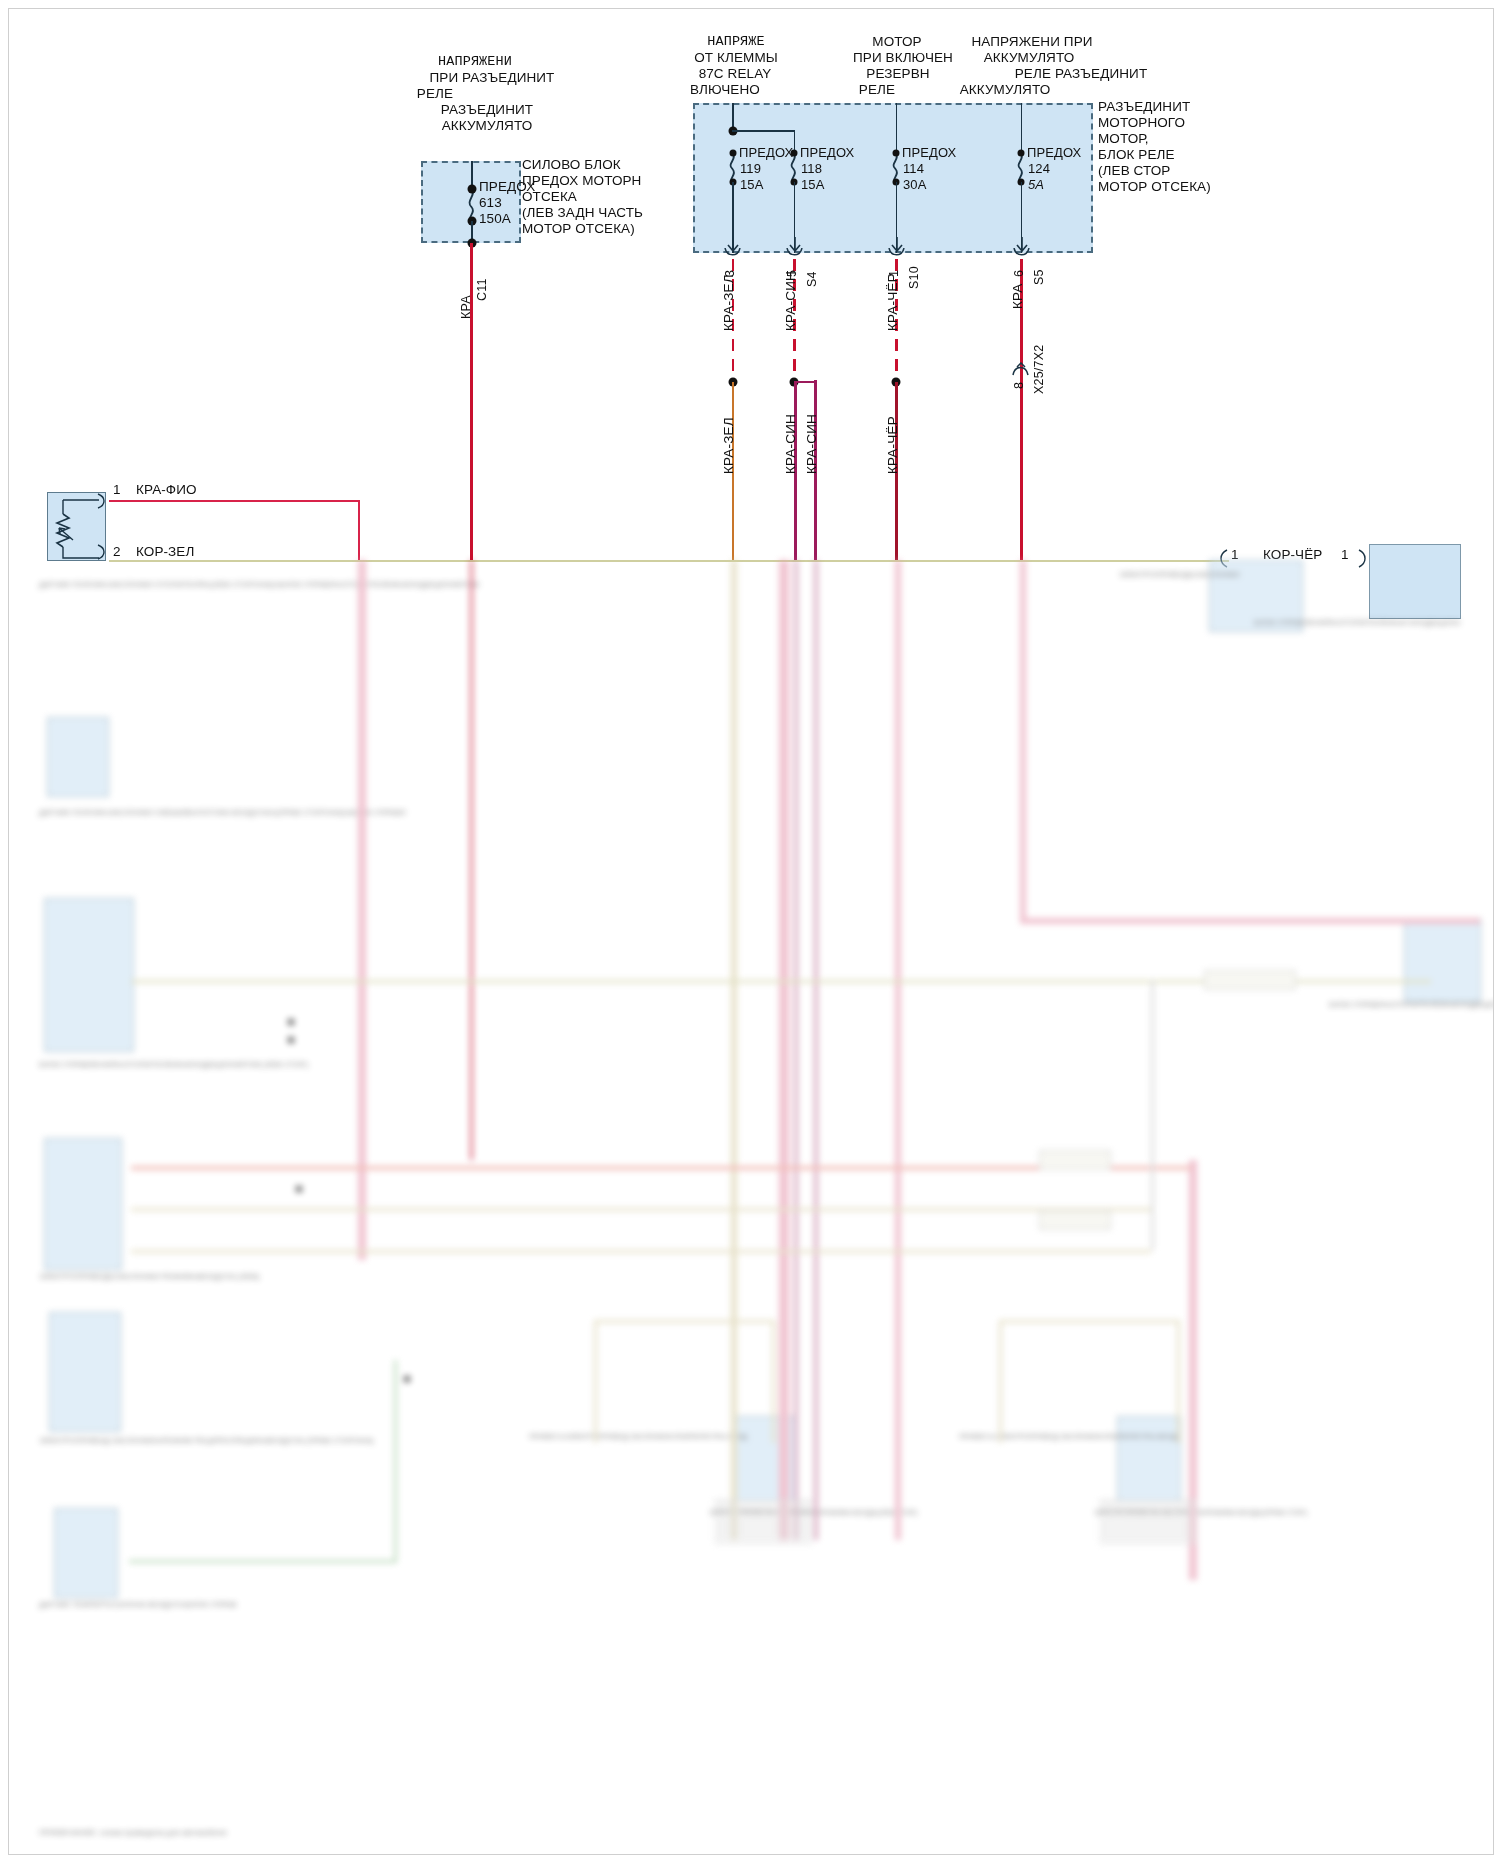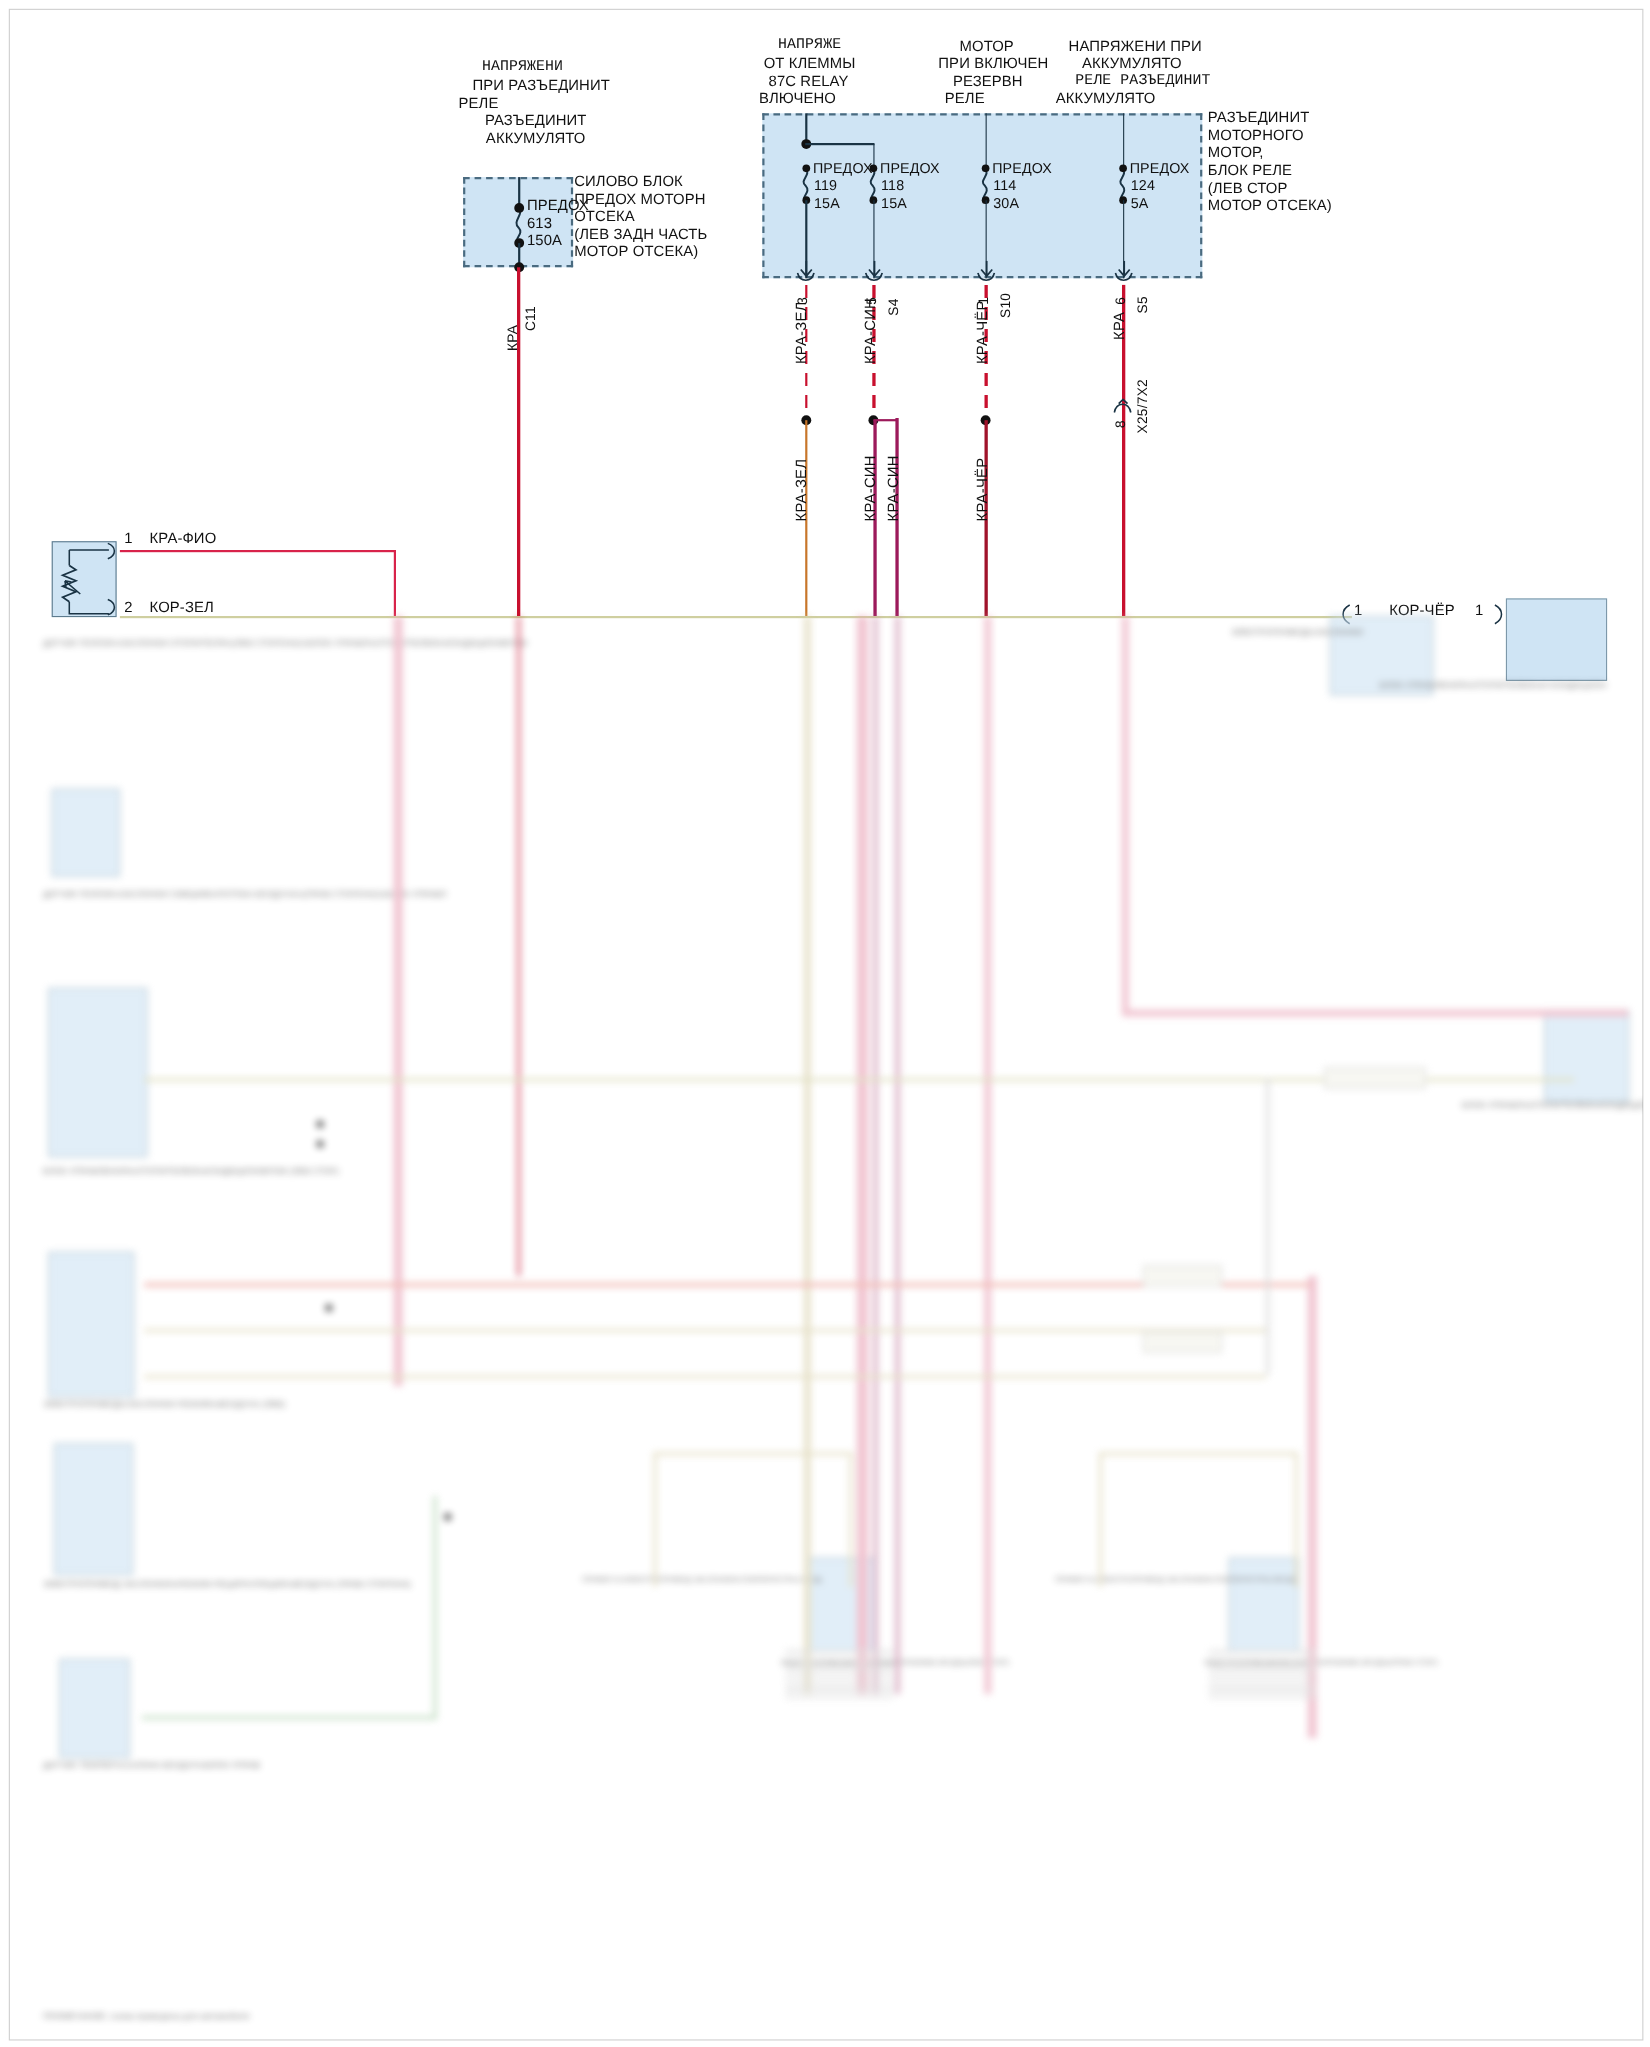--- a/index.html
+++ b/index.html
@@ -61,21 +61,21 @@
   <div class="txt c" style="left:726px;top:57px;">87C RELAY</div>
   <div class="txt c" style="left:716px;top:73px;">ВЛЮЧЕНО</div>
 
   <div class="txt c" style="left:888px;top:25px;">МОТОР</div>
   <div class="txt c" style="left:894px;top:41px;">ПРИ ВКЛЮЧЕН</div>
   <div class="txt c" style="left:889px;top:57px;">РЕЗЕРВН</div>
   <div class="txt c" style="left:868px;top:73px;">РЕЛЕ</div>
 
   <div class="txt c" style="left:1023px;top:25px;">НАПРЯЖЕНИ ПРИ</div>
   <div class="txt c" style="left:1020px;top:41px;">АККУМУЛЯТО</div>
-  <div class="txt c" style="left:1030px;top:57px;font-family:Liberation Mono, monospace;">РЕЛЕ РАЗЪЕДИНИТ</div>
+  <div class="txt c" style="left:1072px;top:57px;">РЕЛЕ РАЗЪЕДИНИТ</div>
   <div class="txt c" style="left:996px;top:73px;">АККУМУЛЯТО</div>
 
   <div class="box-fuse" style="left:412px;top:152px;width:100px;height:82px;"></div>
 
   <div class="thin" style="left:462px;top:152px;width:1.6px;height:28px;"></div>
 
   <svg class="abs" style="left:454px;top:178px;" width="18" height="36">
     <path d="M8.5 2 C 14 8, 2 14, 8.5 20 C 14 26, 3 30, 8.5 34" stroke="#1a3344" stroke-width="1.8" fill="none"></path>
   </svg>
   <div class="dot" style="left:462.5px;top:180px;"></div>
@@ -144,21 +144,21 @@
 
   <div class="thin" style="left:1011.5px;top:94px;width:1.6px;height:50px;"></div>
   <svg class="abs" style="left:1003px;top:143px;" width="18" height="32">
     <path d="M8.5 1 C 14 7, 2 12, 8.5 17 C 14 23, 3 27, 8.5 31" stroke="#1a3344" stroke-width="1.8" fill="none"></path>
   </svg>
   <div class="dot sm" style="left:1012.2px;top:144px;"></div>
   <div class="dot sm" style="left:1012.2px;top:173px;"></div>
   <div class="thin" style="left:1011.5px;top:173px;width:1.6px;height:71px;"></div>
   <div class="txt" style="left:1018px;top:136px;font-size:13px;">ПРЕДОХ</div>
   <div class="txt" style="left:1019px;top:152px;font-size:13px;">124</div>
-  <div class="txt" style="left:1019px;top:168px;font-size:13px;">5A</div>
+  <div class="txt" style="left:1019px;top:168px;font-size:13px;font-style:italic;">5A</div>
 
   <svg class="abs" style="left:716px;top:228px;" width="16" height="18">
     <path d="M8 0 L8 13 M3 8 L8 14 L13 8" stroke="#1a3344" stroke-width="1.6" fill="none"></path>
   </svg>
   <svg class="abs" style="left:777.5px;top:228px;" width="16" height="18">
     <path d="M8 0 L8 13 M3 8 L8 14 L13 8" stroke="#1a3344" stroke-width="1.6" fill="none"></path>
   </svg>
   <svg class="abs" style="left:879.5px;top:228px;" width="16" height="18">
     <path d="M8 0 L8 13 M3 8 L8 14 L13 8" stroke="#1a3344" stroke-width="1.6" fill="none"></path>
   </svg>

